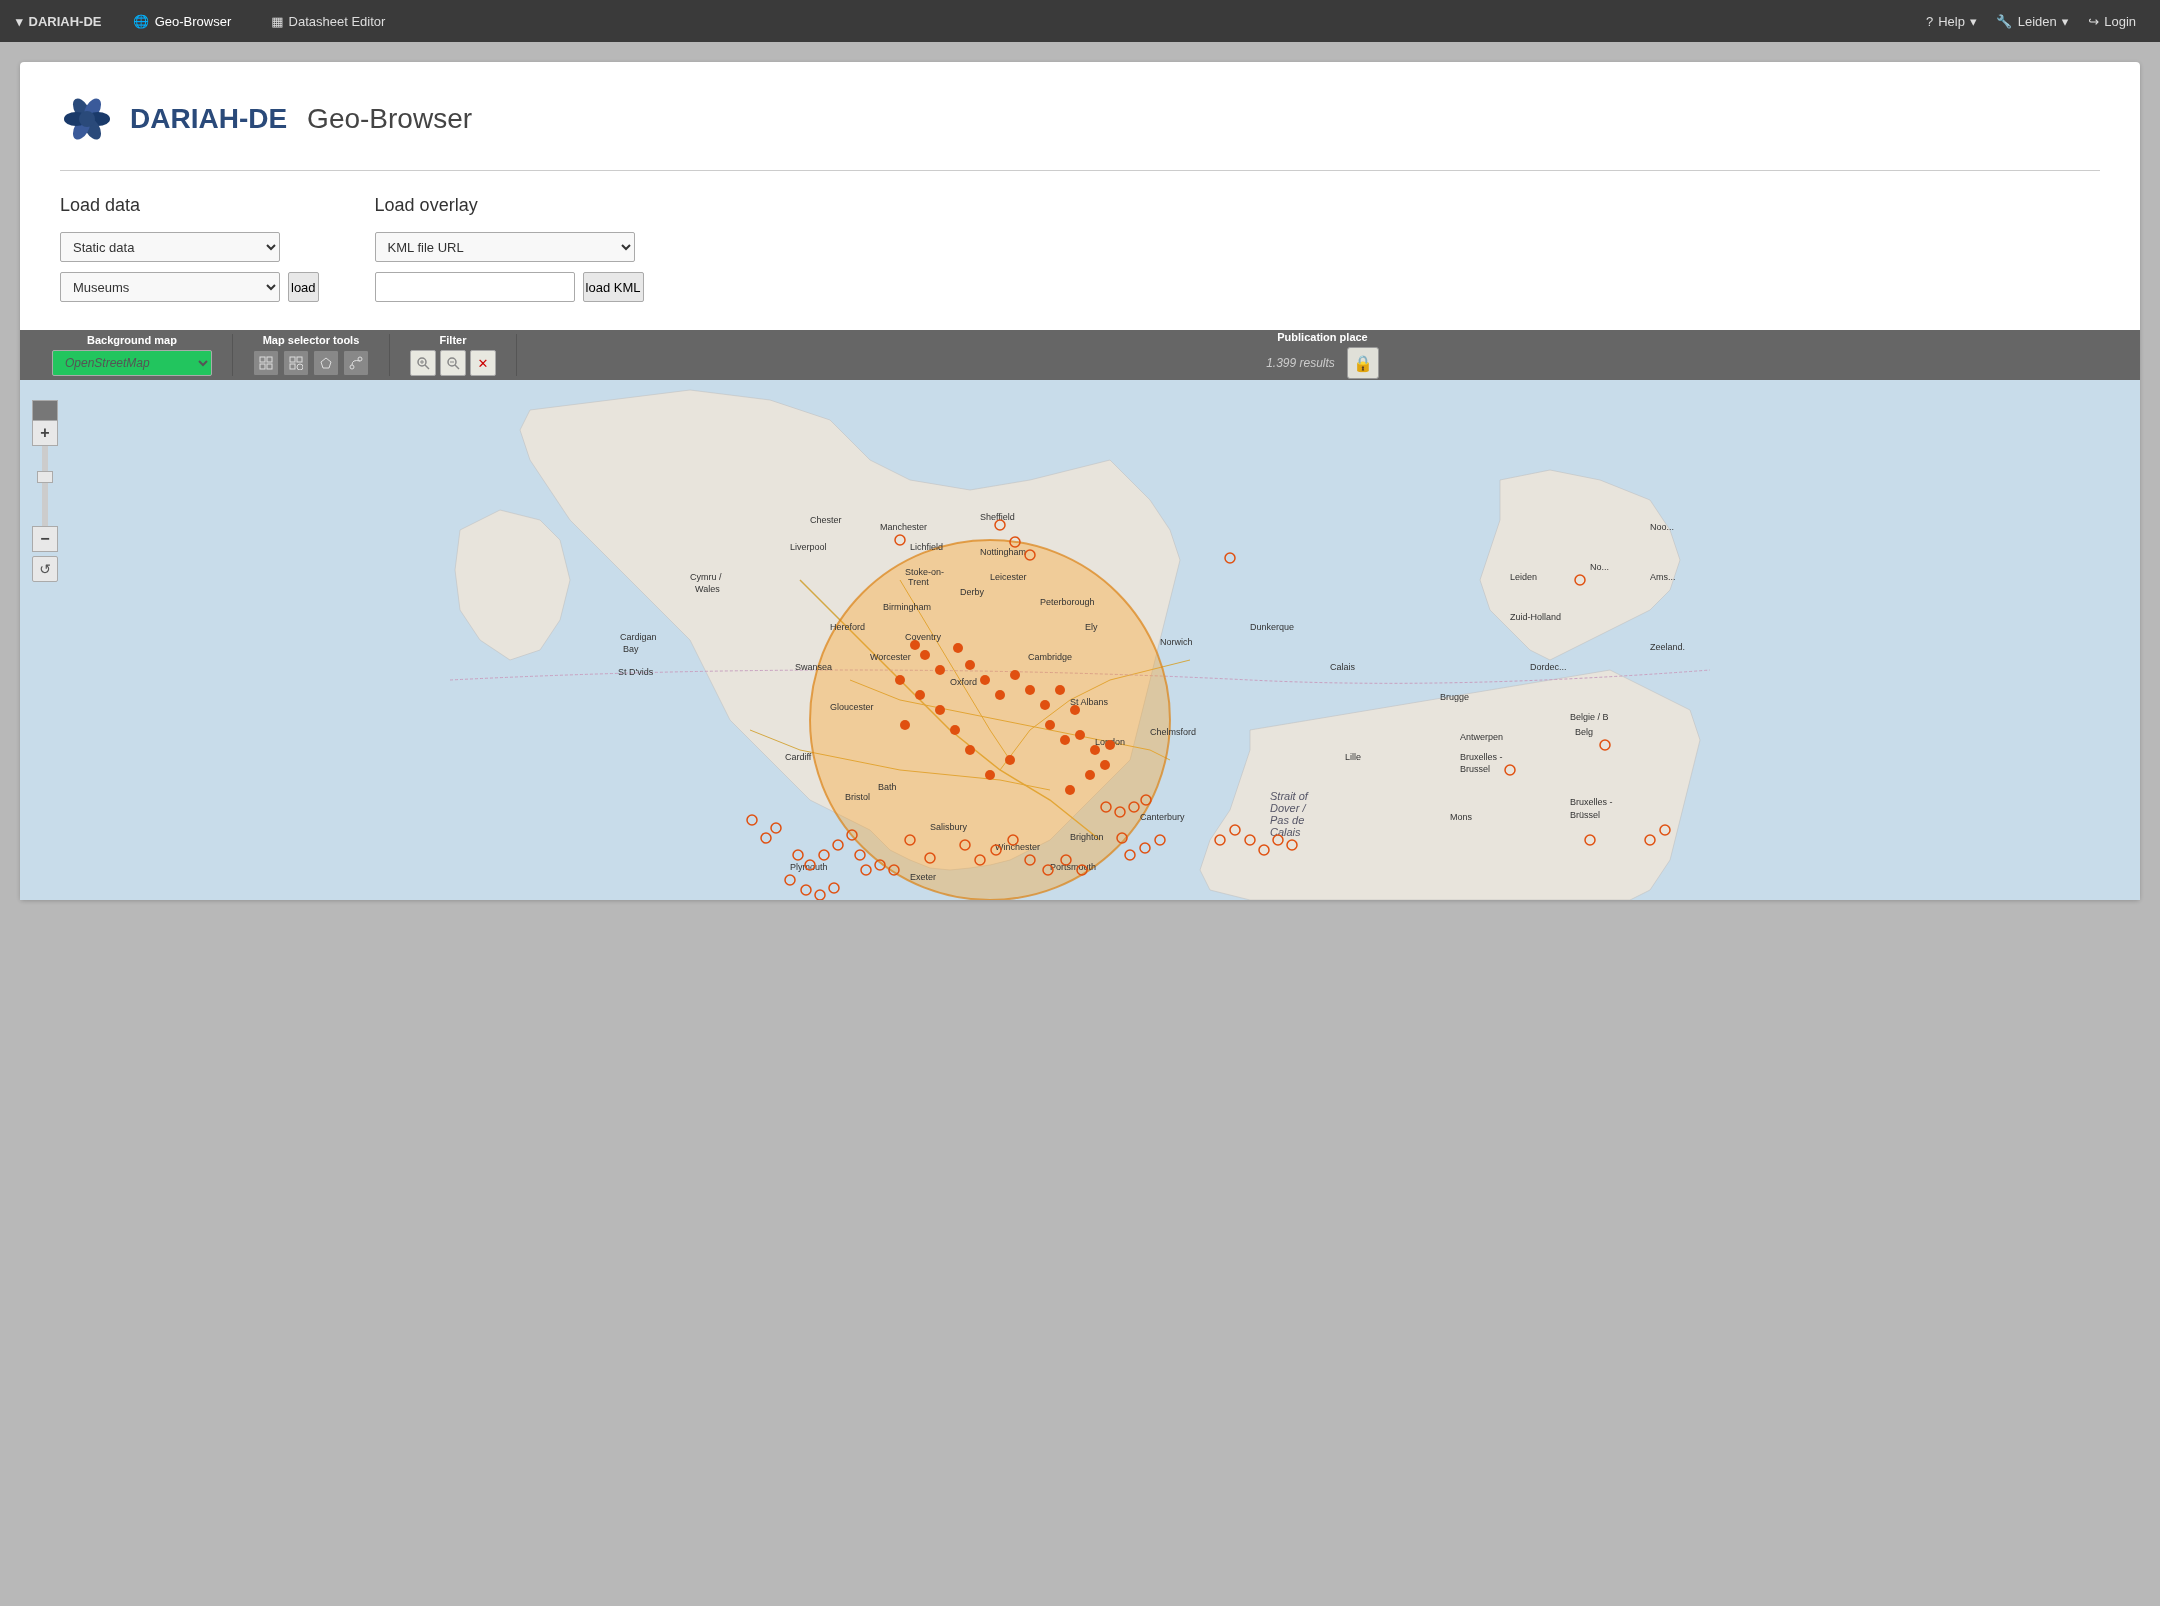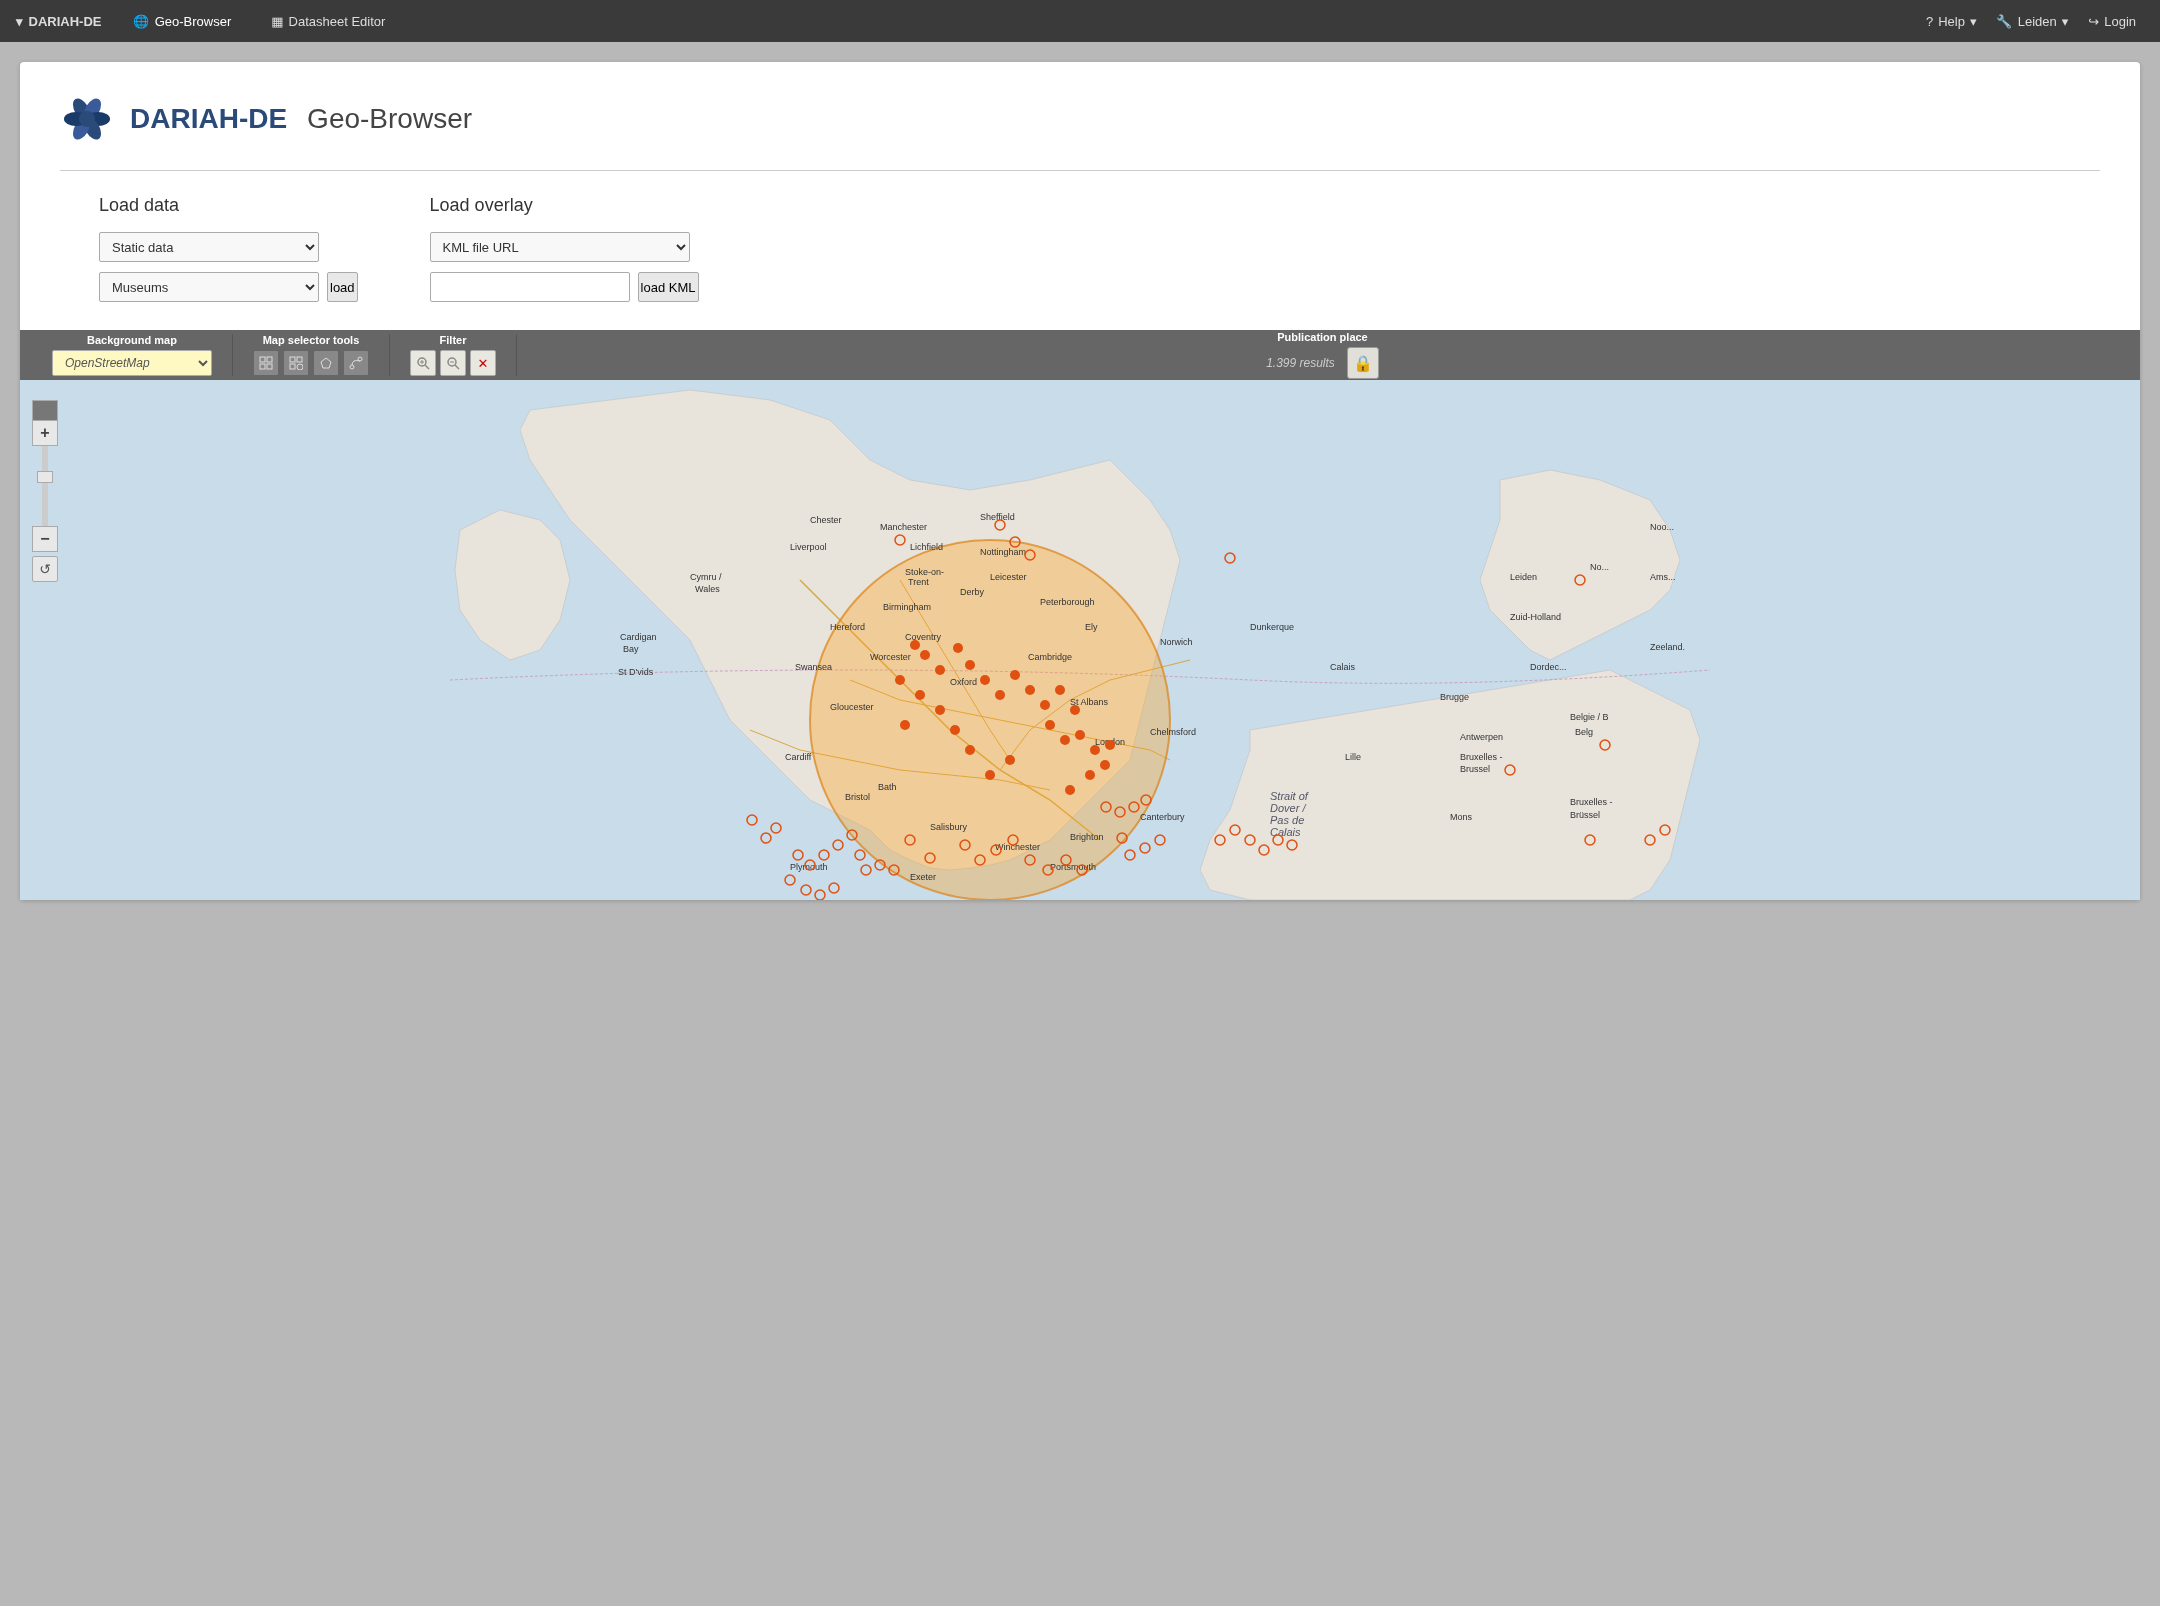--- a/index.html
+++ b/index.html
@@ -56,23 +56,22 @@
     .page-title-text {
       font-size: 28px; color: #444; font-weight: normal;
     }
 
     
     .divider { border: none; border-top: 1px solid #ccc; margin-bottom: 24px; }
 
     
     .load-section {
       display: flex;
-      gap: 72px;
+      gap: 56px;
       margin-bottom: 28px;
-      margin-left: 39px;
     }
     .load-group { display: flex; flex-direction: column; gap: 10px; }
     .load-group h3 { font-size: 18px; font-weight: normal; color: #333; margin-bottom: 6px; }
 
     .select-row { display: flex; align-items: center; gap: 8px; }
     select.ui-select {
       border: 1px solid #aaa;
       background: #f8f8f8;
       padding: 5px 8px;
       font-size: 13px;
@@ -145,21 +144,21 @@
     .toolbar-group:last-child { border-right: none; }
     .toolbar-label {
       color: #fff;
       font-size: 11px;
       font-weight: bold;
       margin-bottom: 4px;
     }
     .toolbar-controls { display: flex; align-items: center; gap: 4px; }
 
     .bg-map-select {
-      background: #fef9c3;
+      background: #22c55e;
       border: 1px solid #aaa;
       padding: 3px 8px;
       font-size: 12px;
       color: #555;
       border-radius: 2px;
       width: 160px;
       height: 26px;
       font-style: italic;
     }
 

